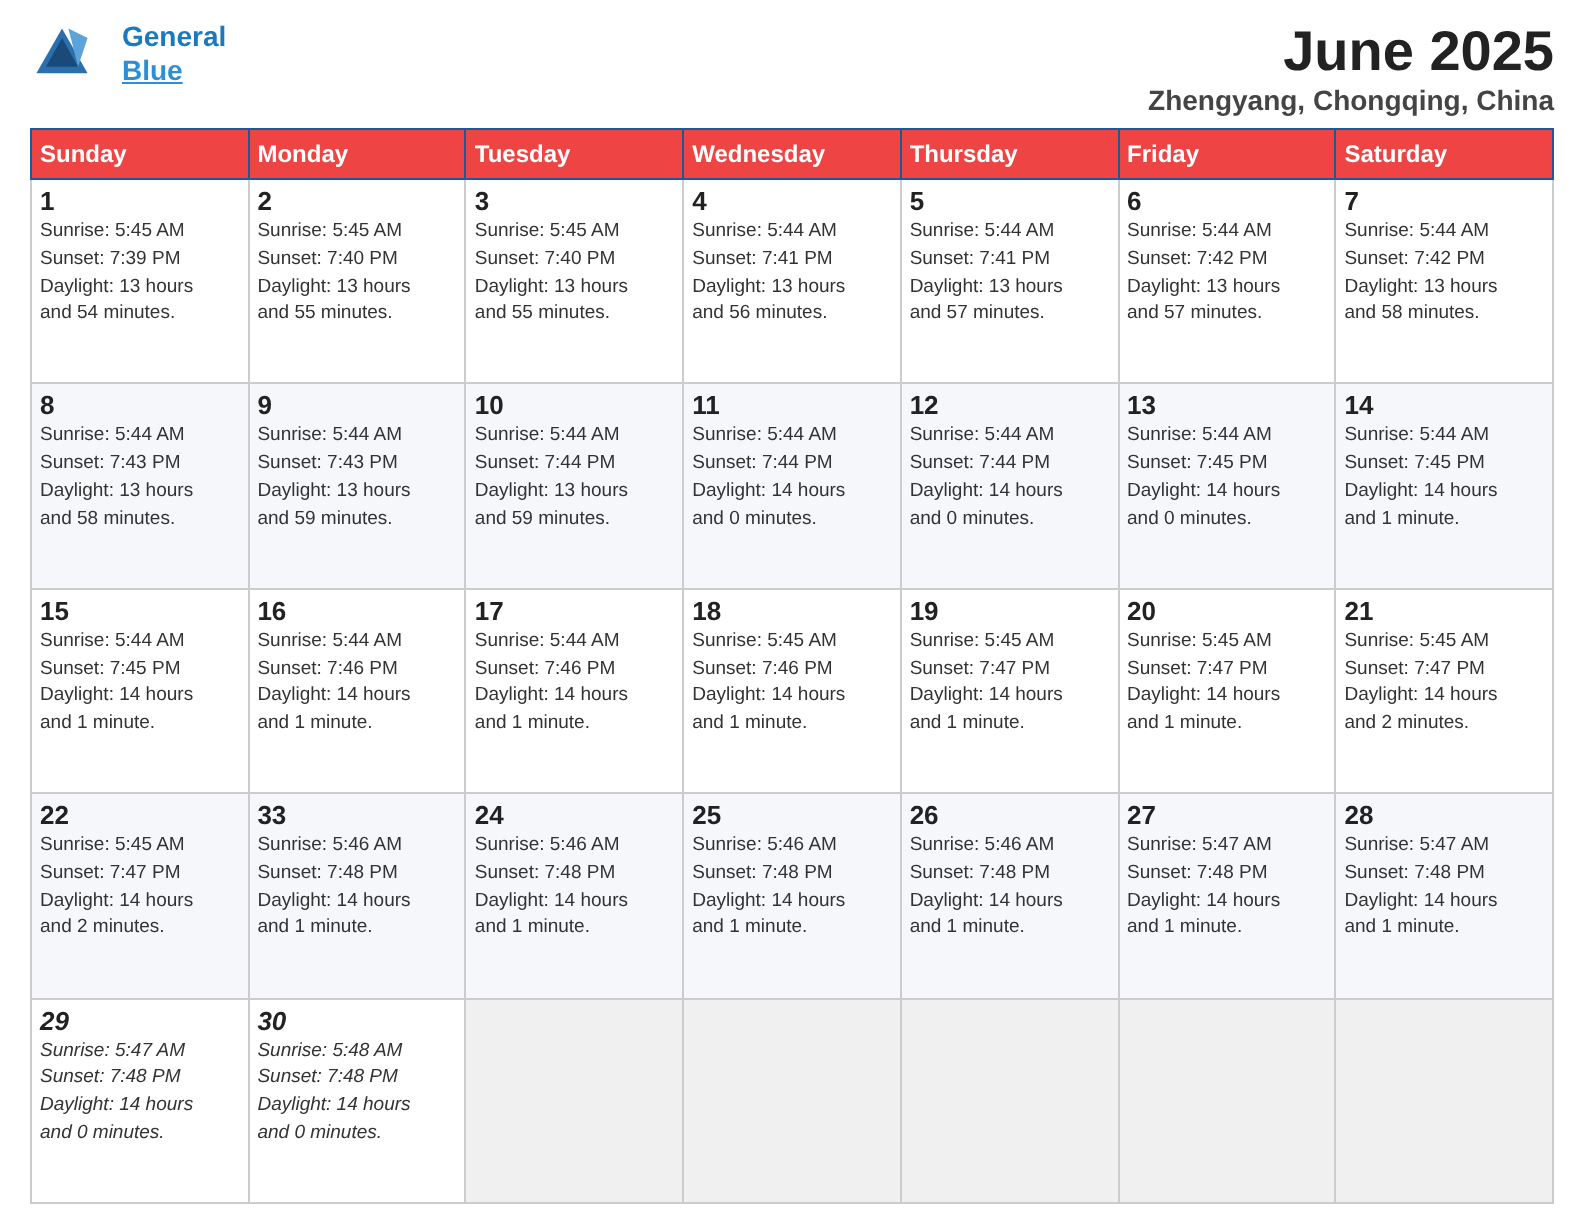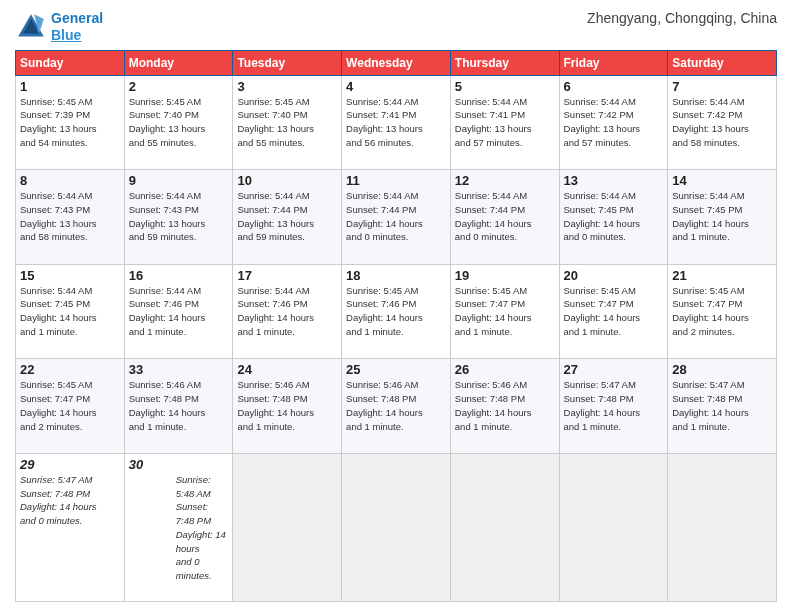--- a/index.html
+++ b/index.html
@@ -30,36 +30,37 @@
       gap: 4px;
     }
     .logo-text {
       font-size: 14px;
       font-weight: bold;
       color: #1a4a7a;
       line-height: 1.2;
     }
     .logo-text span {
       color: #1a7abf;
+      margin-left: 10px;
     }
     .logo-icon {
       width: 32px;
       height: 32px;
     }
     .title-block {
       text-align: right;
     }
     .title-block h1 {
       font-size: 28px;
       font-weight: bold;
       color: #222;
     }
     .title-block h2 {
       font-size: 14px;
-      font-weight: normal;
+      font-weight: bold;
       color: #444;
     }
     .calendar {
       flex: 1;
       border: 1px solid #ccc;
       border-collapse: collapse;
       width: 100%;
       table-layout: fixed;
     }
     .calendar thead tr th {
@@ -111,20 +112,21 @@
         <polygon points="20,4 36,32 4,32" fill="#2c6fad"></polygon>
         <polygon points="20,10 30,28 10,28" fill="#1a4a7a"></polygon>
         <polygon points="24,4 36,10 30,28" fill="#5ba3d9"></polygon>
       </svg>
       <div class="logo-text">
         <div><span>General</span></div>
         <div><span style="color:#2c8fd6;text-decoration:underline;">Blue</span></div>
       </div>
     </div>
     <div class="title-block">
+      <h1>June 2025</h1>
       <h2>Zhengyang, Chongqing, China</h2>
     </div>
   </div>
 
   <table class="calendar">
     <thead>
       <tr>
       <th>Sunday</th>
           <th>Monday</th>
           <th>Tuesday</th>
@@ -342,21 +344,21 @@
         <tr class="last-row">
           <td>
             <span class="day-num">29</span>
             <div class="day-detail" style="white-space: pre-line;">Sunrise: 5:47 AM
 Sunset: 7:48 PM
 Daylight: 14 hours
 and 0 minutes.</div>
           </td>
           <td>
             <span class="day-num">30</span>
-            <div class="day-detail" style="white-space: pre-line; margin-left: 47px;">Sunrise: 5:48 AM
+            <div class="day-detail" style="white-space: pre-line;">Sunrise: 5:48 AM
 Sunset: 7:48 PM
 Daylight: 14 hours
 and 0 minutes.</div>
           </td>
           <td class="empty"></td>
           <td class="empty"></td>
           <td class="empty"></td>
           <td class="empty"></td>
           <td class="empty"></td>
         </tr>

